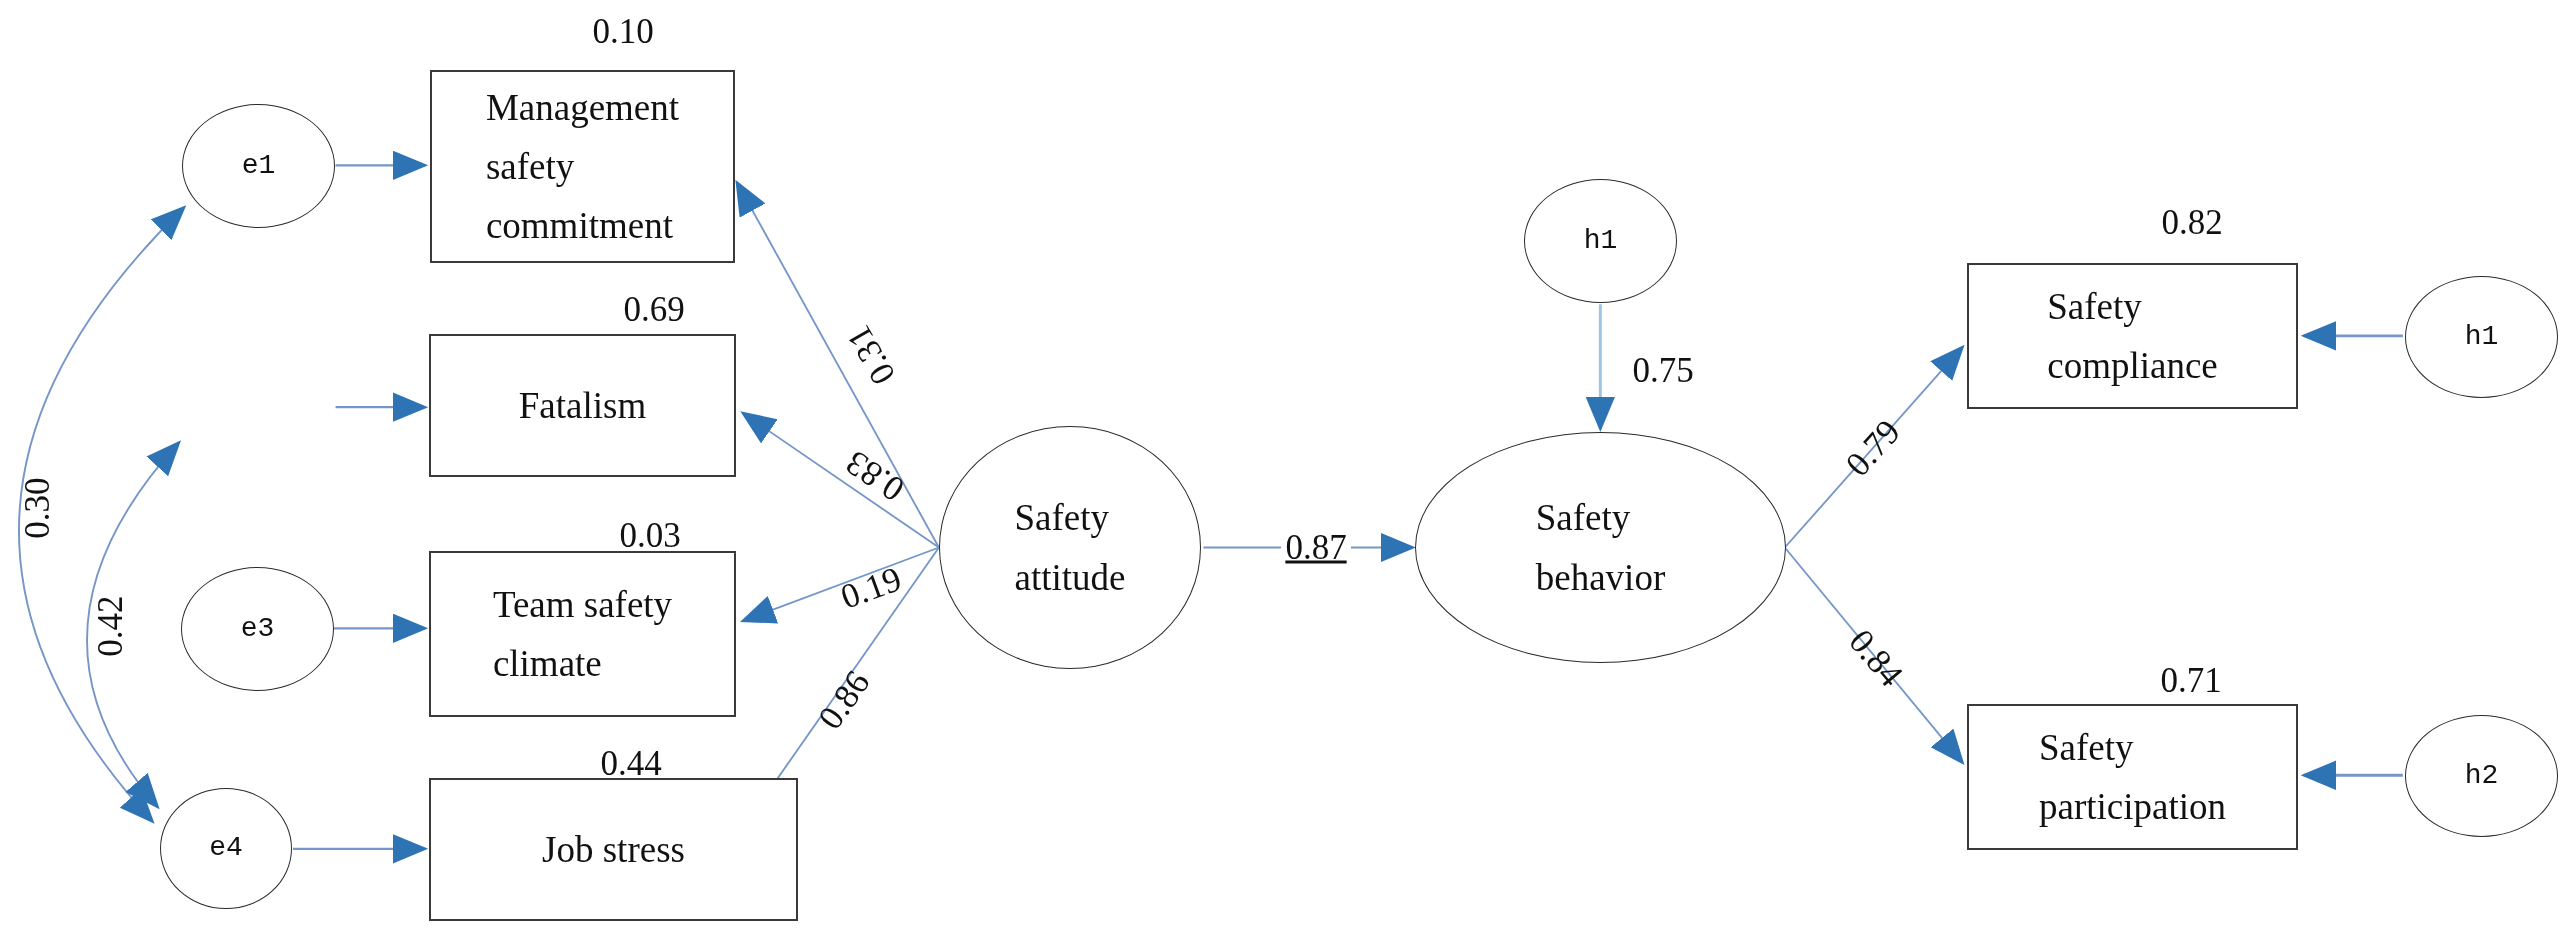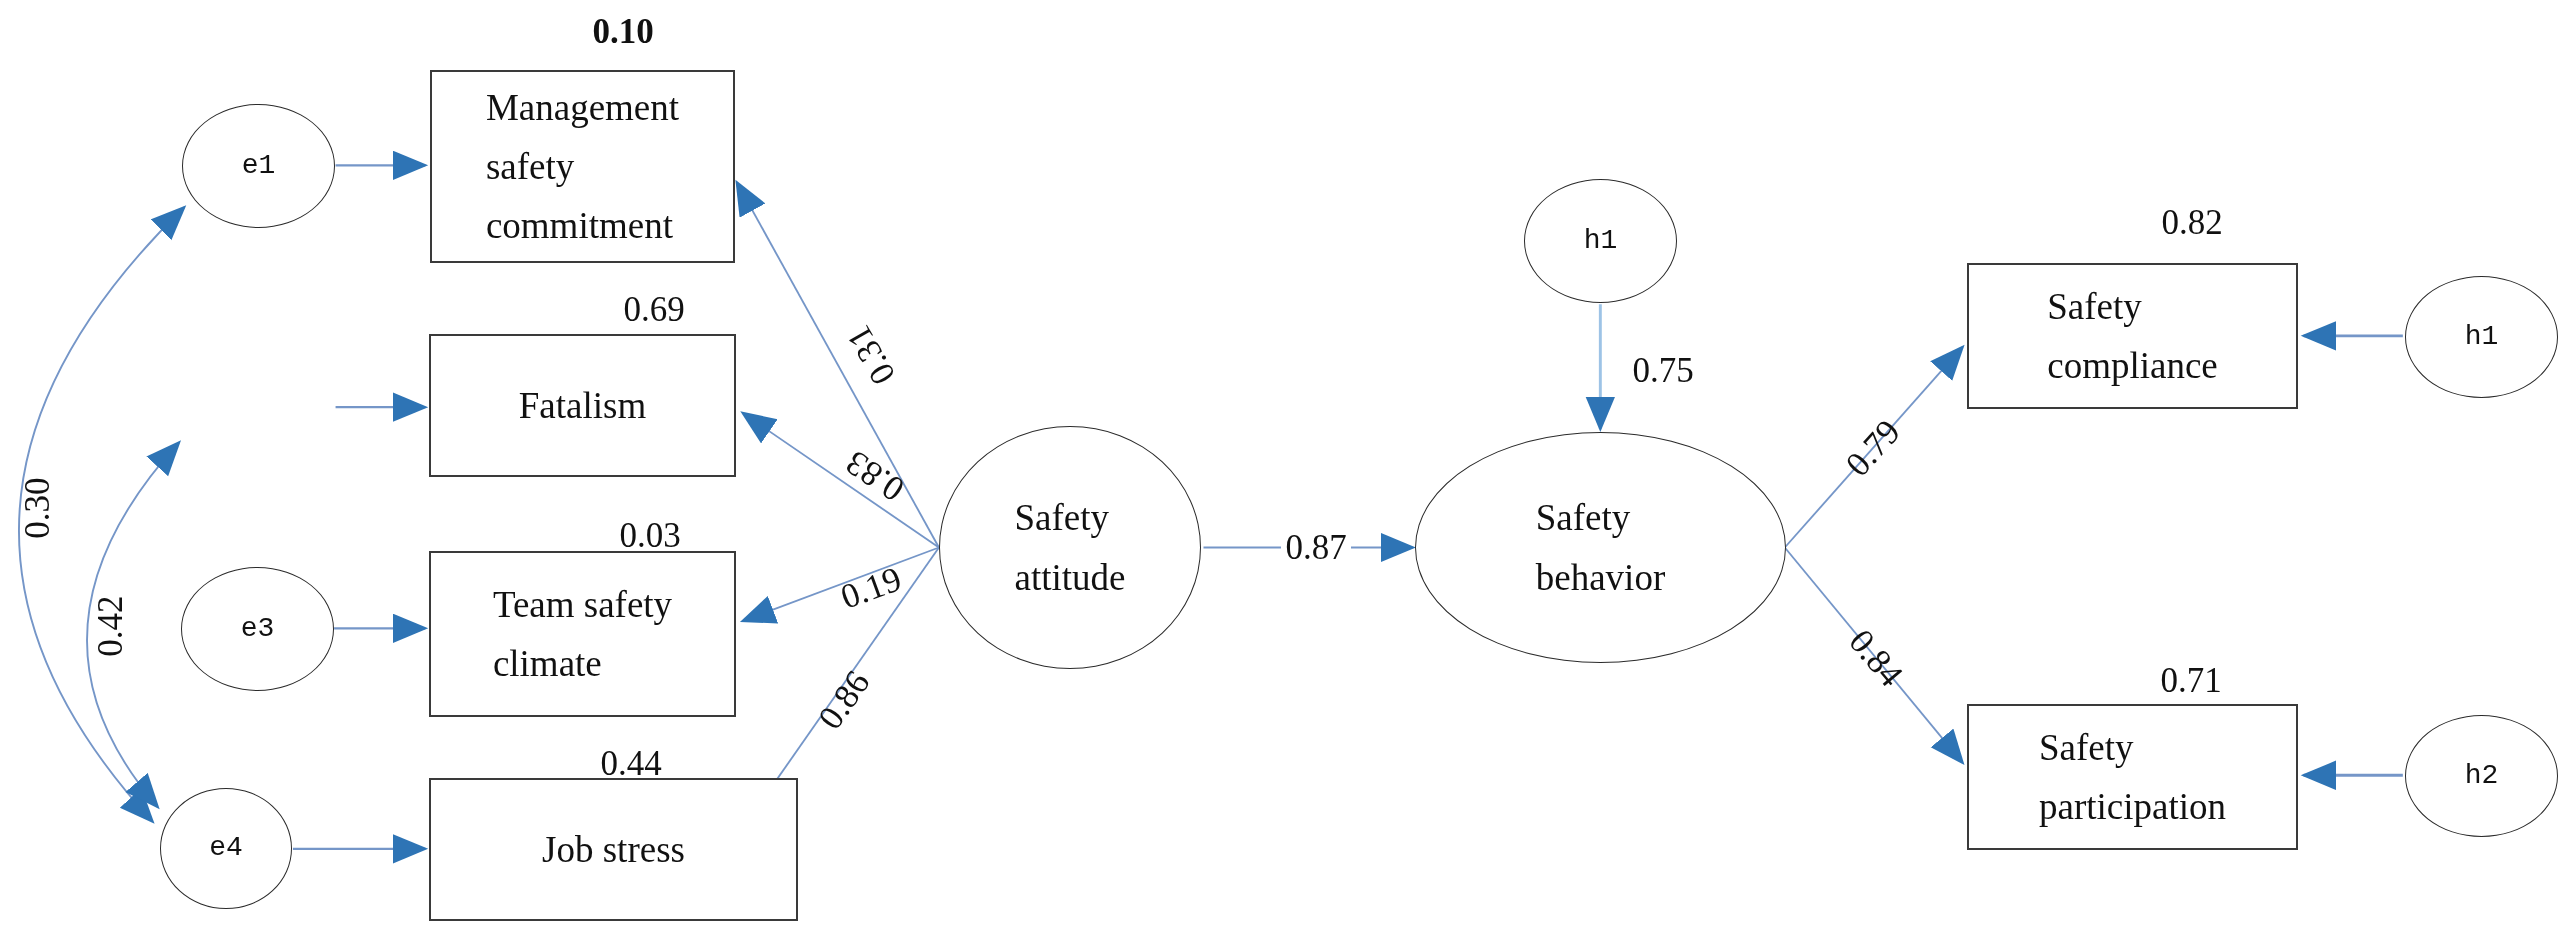--- a/index.html
+++ b/index.html
@@ -81,32 +81,32 @@
   <div class="node ellipse err" style="left:1524px;top:179px;width:153px;height:124px;">h1</div>
 
   <div class="node rect" style="left:1967px;top:263px;width:331px;height:146px;">Safety
 compliance</div>
   <div class="node rect" style="left:1967px;top:704px;width:331px;height:146px;">Safety
 participation</div>
 
   <div class="node ellipse err" style="left:2405px;top:276px;width:153px;height:122px;">h1</div>
   <div class="node ellipse err" style="left:2405px;top:715px;width:153px;height:122px;">h2</div>
 
-  <div class="w" style="left:623px;top:31px;font-weight:bold;">0.10</div>
+  <div class="w" style="left:623px;top:31px;">0.10</div>
   <div class="w" style="left:654px;top:309px;">0.69</div>
   <div class="w" style="left:650px;top:535px;">0.03</div>
   <div class="w" style="left:631px;top:763px;">0.44</div>
   <div class="w" style="left:2192px;top:222px;">0.82</div>
   <div class="w" style="left:2191px;top:680px;">0.71</div>
 
   <div class="w" style="left:871px;top:355px;transform:translate(-50%,-50%) rotate(-120deg);">0.31</div>
   <div class="w" style="left:875px;top:476px;transform:translate(-50%,-50%) rotate(-146deg);">0.83</div>
   <div class="w" style="left:871px;top:588px;transform:translate(-50%,-50%) rotate(-20deg);">0.19</div>
   <div class="w" style="left:844px;top:700px;transform:translate(-50%,-50%) rotate(-55deg);">0.86</div>
-  <div class="w onln" style="left:1316px;top:547px;">0.87</div>
+  <div class="w onln" style="left:1316px;top:547px;text-decoration:underline;">0.87</div>
   <div class="w" style="left:1663px;top:370px;">0.75</div>
   <div class="w" style="left:1873px;top:448px;transform:translate(-50%,-50%) rotate(-48deg);">0.79</div>
   <div class="w" style="left:1876px;top:658px;transform:translate(-50%,-50%) rotate(50deg);">0.84</div>
 
   <div class="w" style="left:37px;top:508px;transform:translate(-50%,-50%) rotate(-90deg);">0.30</div>
   <div class="w" style="left:110px;top:626px;transform:translate(-50%,-50%) rotate(-90deg);">0.42</div>
 
 </div>
 
 

